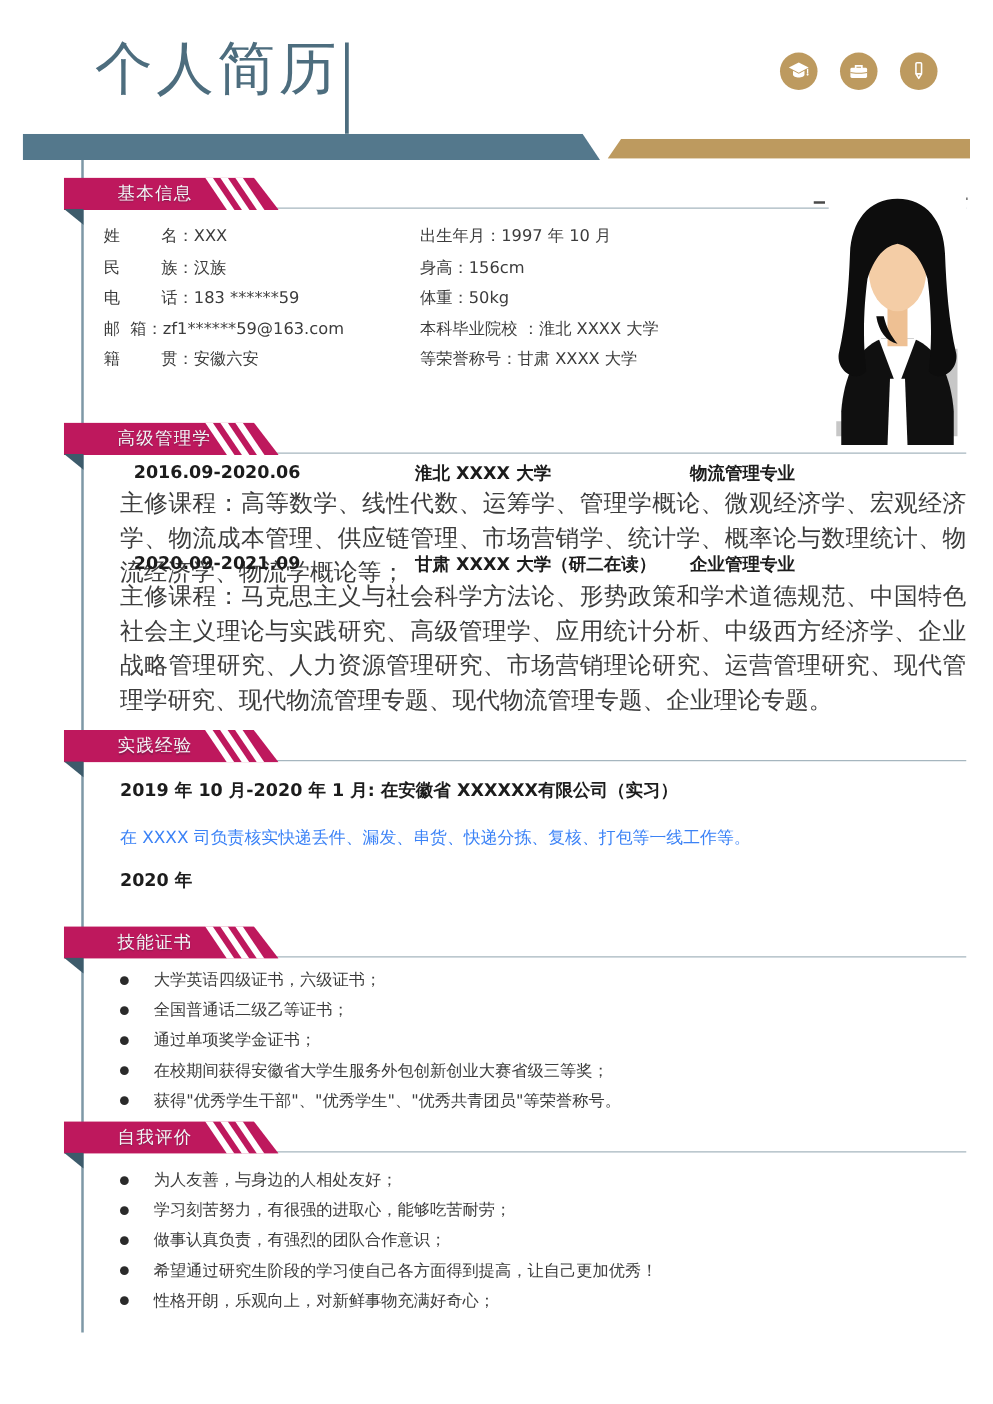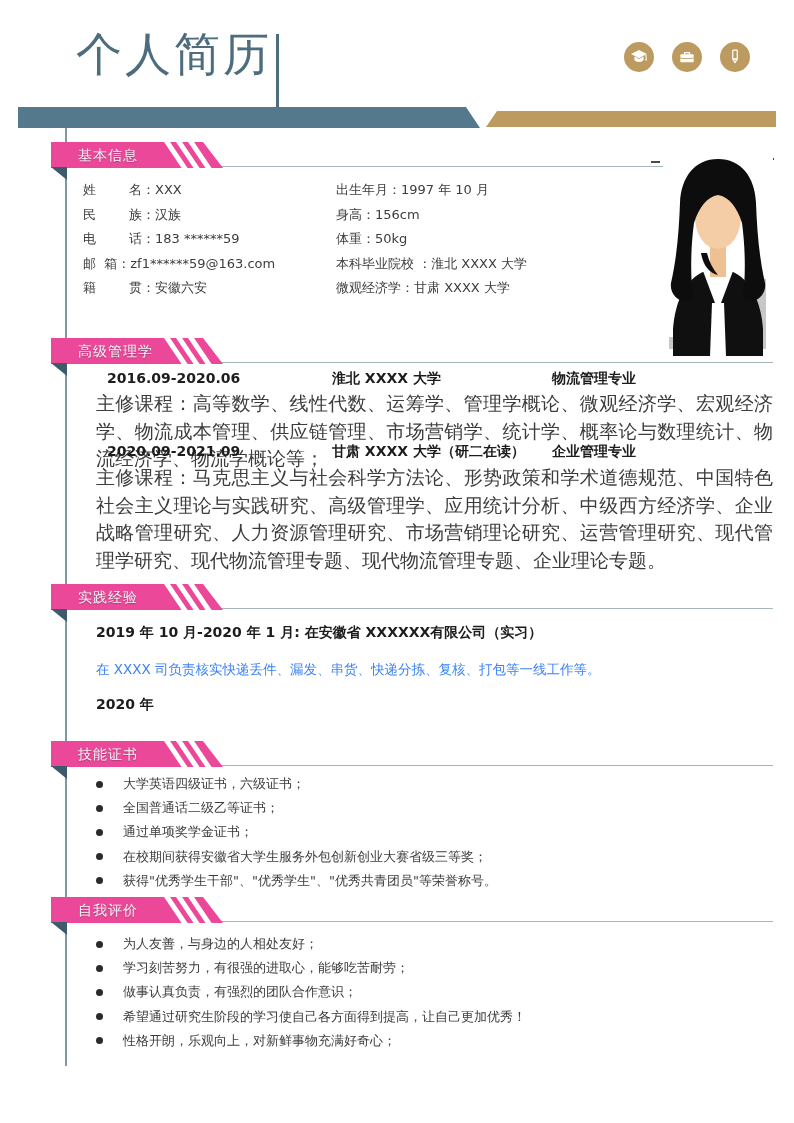--- a/index.html
+++ b/index.html
@@ -17,23 +17,23 @@
 
   
   .band-teal{position:absolute;left:0;top:107px;width:462px;height:21px;background:#54788c;
              clip-path:polygon(0 0,calc(100% - 14px) 0,100% 100%,0 100%);}
   .band-gold{position:absolute;left:468px;top:111px;width:326px;height:16px;background:#bd9a5f;
              clip-path:polygon(11px 0,100% 0,100% 100%,0 100%);}
   .v-line{position:absolute;left:47px;top:128px;width:2px;height:938px;background:#7e98a6;}
 
   
   .sec-line{position:absolute;left:38px;width:717px;height:1px;background:#a6b6bf;}
-  .sec-tag{position:absolute;left:33px;width:172px;height:26px;background:#ec4899;
+  .sec-tag{position:absolute;left:33px;width:172px;height:26px;background:#be185d;
            clip-path:polygon(0 0,calc(100% - 20px) 0,100% 100%,0 100%);
-           color:#f4f7f8;font-size:14px;line-height:26px;padding-left:27px;box-sizing:border-box;
+           color:#f4f7f8;font-size:14px;line-height:26px;padding-left:43px;box-sizing:border-box;
            letter-spacing:1px;text-shadow:0 1px 1px rgba(20,40,50,.35);}
   .sec-tag .stripe{position:absolute;top:-6px;width:5px;height:40px;background:#ffffff;
                    transform:rotate(-34deg);}
   .stripe.s1{right:20px;} .stripe.s2{right:32px;} .stripe.s3{right:44px;}
   .sec-fold{position:absolute;left:33px;width:16px;height:13px;background:#3d5b6b;
             clip-path:polygon(0 0,100% 0,100% 100%);}
 
   
   .bi-col{position:absolute;top:178px;font-size:13px;color:#3c3c3c;}
   .bi-col .row{height:24.5px;line-height:24.5px;white-space:pre-wrap;}
@@ -113,21 +113,21 @@
     <div class="row">民        族：汉族</div>
     <div class="row">电        话：183 ******59</div>
     <div class="row">邮  箱：zf1******59@163.com</div>
     <div class="row">籍        贯：安徽六安</div>
   </div>
   <div class="bi-col bi-right">
     <div class="row">出生年月：1997 年 10 月</div>
     <div class="row">身高：156cm</div>
     <div class="row">体重：50kg</div>
     <div class="row">本科毕业院校 ：淮北 XXXX 大学</div>
-    <div class="row">微观经济学：甘肃 XXXX 大学</div>
+    <div class="row">等荣誉称号：甘肃 XXXX 大学</div>
   </div>
 
   <span class="crop-mark cm-l"></span>
   <span class="crop-mark cm-r"></span>
   <div class="photo">
     <svg viewBox="0 0 110 199" width="110" height="199">
       <rect x="0" y="0" width="110" height="199" fill="#ffffff"></rect>
       <rect x="88" y="122" width="15" height="70" fill="#c7c7c7"></rect>
       <rect x="6" y="180" width="28" height="12" fill="#c7c7c7"></rect>
       <path d="M10,199 L10,172 C12,145 22,122 42,114 L68,114 C88,122 98,145 100,172 L100,199 Z" fill="#101010"></path>

